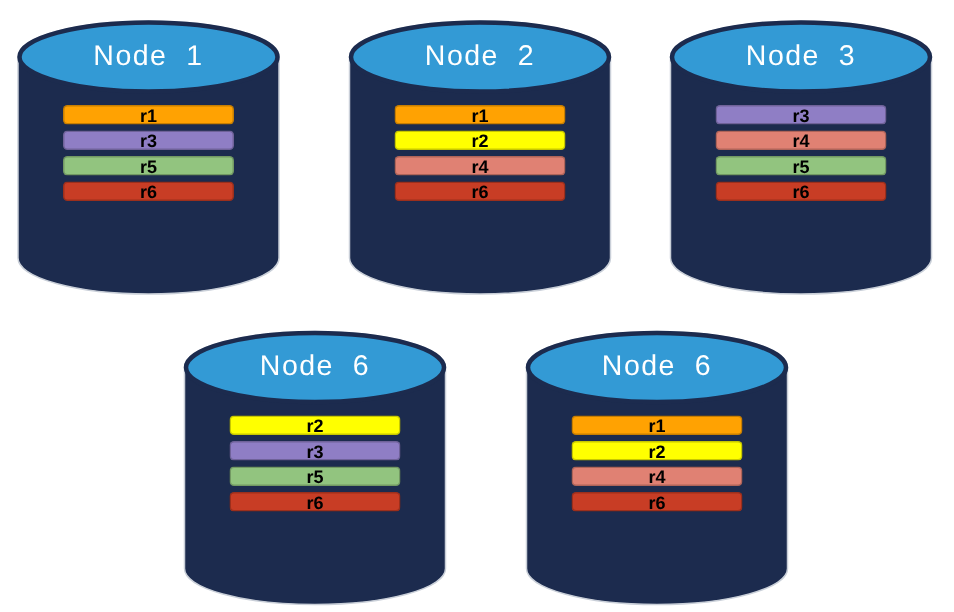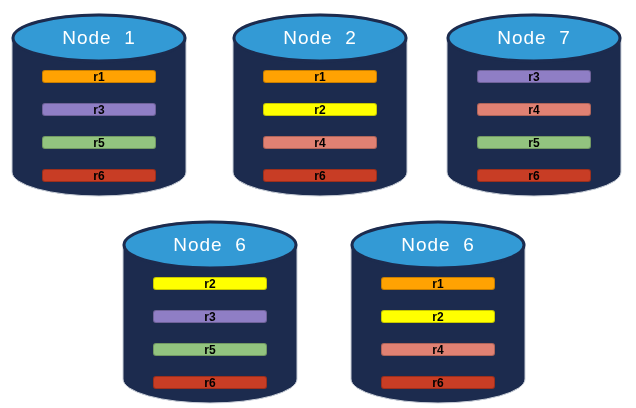--- a/index.html
+++ b/index.html
@@ -21,21 +21,21 @@
 
   .node-title {
     position: absolute; left: 0; top: 1px; width: 176px; height: 48px;
     display: flex; align-items: center; justify-content: center;
     color: #ffffff; font-size: 19px; letter-spacing: 1px;
     white-space: pre;
   }
 
   .bars {
     position: absolute; left: 31px; top: 57px; width: 114px;
-    display: flex; flex-direction: column; gap: 20px;
+    display: flex; flex-direction: column; gap: 4px;
   }
   .bar {
     height: 13px; box-sizing: border-box;
     border-radius: 3px;
     border: 1px solid rgba(0,0,0,0.22);
     display: flex; align-items: center; justify-content: center;
     font-size: 12px; font-weight: bold; color: #000000; line-height: 1;
   }
 </style>
 </head>
@@ -67,21 +67,21 @@
     <div class="bar" style="background-color: rgb(224, 129, 115);">r4</div>
     <div class="bar" style="background-color: rgb(200, 61, 37);">r6</div>
   </div>
 </div>
 
 <div class="node node-pos-2">
   <svg class="cyl" viewBox="0 0 176 184" aria-hidden="true">
     <path d="M1 25 A87 24 0 0 1 175 25 L175 159 A87 24 0 0 1 1 159 Z" fill="#1C2B4E" stroke="#C9CFD8" stroke-width="1"></path>
     <ellipse cx="88" cy="25" rx="86" ry="23" fill="#339AD5" stroke="#1C2B4E" stroke-width="3"></ellipse>
   </svg>
-  <div class="node-title">Node  7</div>
+  <div class="node-title">Node  3</div>
   <div class="bars">
     <div class="bar" style="background-color: rgb(143, 126, 197);">r3</div>
     <div class="bar" style="background-color: rgb(224, 129, 115);">r4</div>
     <div class="bar" style="background-color: rgb(146, 196, 127);">r5</div>
     <div class="bar" style="background-color: rgb(200, 61, 37);">r6</div>
   </div>
 </div>
 
 <div class="node node-pos-3">
   <svg class="cyl" viewBox="0 0 176 184" aria-hidden="true">

